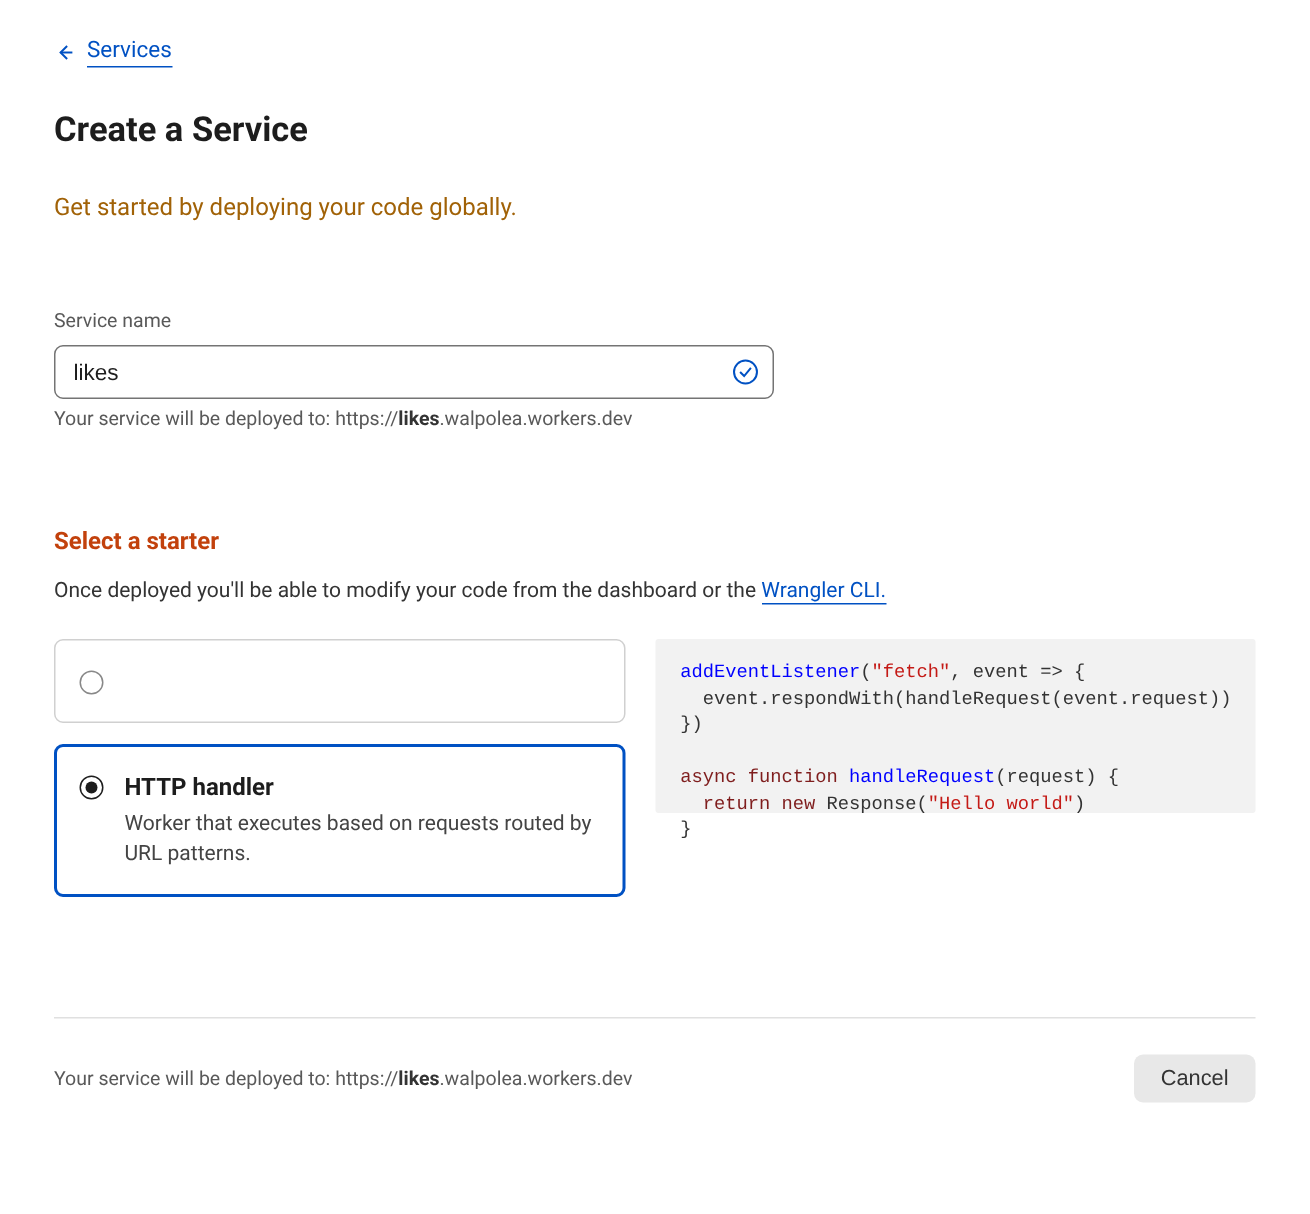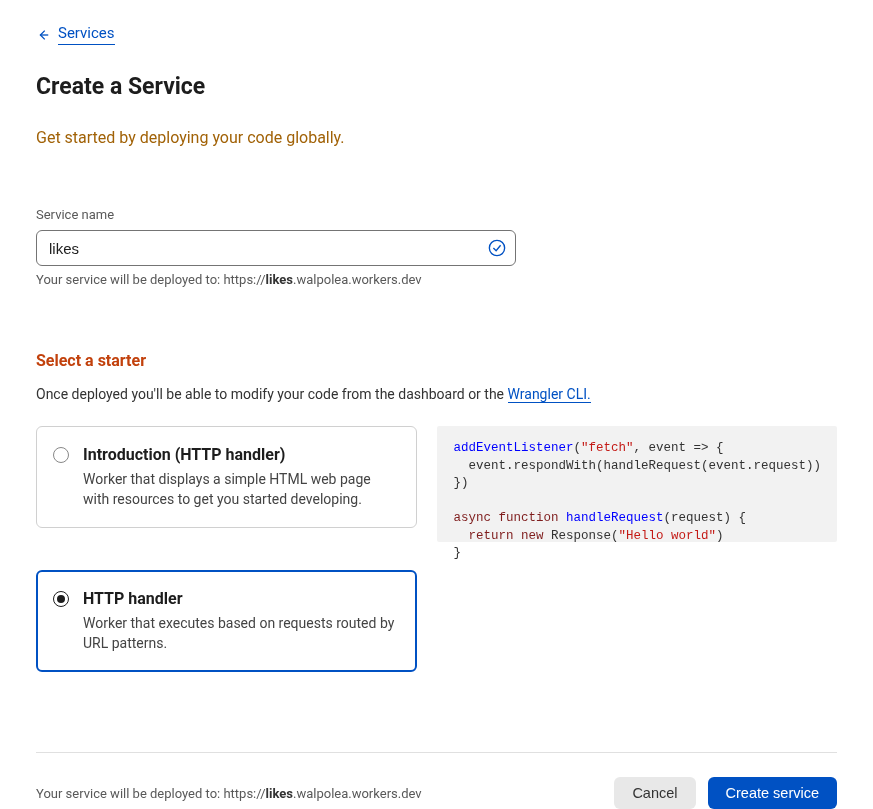--- a/index.html
+++ b/index.html
@@ -114,21 +114,20 @@
       border: 1px solid #d0d0d0;
       border-radius: 6px;
       padding: 18px 18px 18px 16px;
       display: flex;
       gap: 14px;
       cursor: pointer;
     }
     .starter-card.selected {
       border: 2px solid #0051c3;
       padding: 17px 17px 17px 15px;
-      margin-top: 28px;
     }
     .radio {
       width: 16px;
       height: 16px;
       border: 1.5px solid #888;
       border-radius: 50%;
       flex-shrink: 0;
       margin-top: 2px;
       display: flex;
       align-items: center;
@@ -249,24 +248,20 @@
 
 <h2 class="section-title">Select a starter</h2>
 <p class="section-desc">
   <span>Once deployed you'll be able to modify your code from the dashboard or the </span><span class="link-text">Wrangler CLI.</span>
 </p>
 
 <div class="starter-row">
   <div class="starter-options">
     <div class="starter-card">
       <div class="radio"></div>
-      <div>
-        <div class="starter-title">Introduction (HTTP handler)</div>
-        <div class="starter-desc">Worker that displays a simple HTML web page with resources to get you started developing.</div>
-      </div>
     </div>
     <div class="starter-card selected">
       <div class="radio selected"></div>
       <div>
         <div class="starter-title">HTTP handler</div>
         <div class="starter-desc">Worker that executes based on requests routed by URL patterns.</div>
       </div>
     </div>
   </div>
 
@@ -280,18 +275,17 @@
 </div>
 
 
 <hr class="divider">
 <div class="footer">
   <p class="footer-text">
     <span>Your service will be deployed to: https://</span><span class="bold">likes</span><span>.walpolea.workers.dev</span>
   </p>
   <div class="footer-buttons">
     <button class="btn btn-cancel">Cancel</button>
-    <button class="btn btn-primary">Create service</button>
   </div>
 </div>
 
 
 
 
 </body></html>

